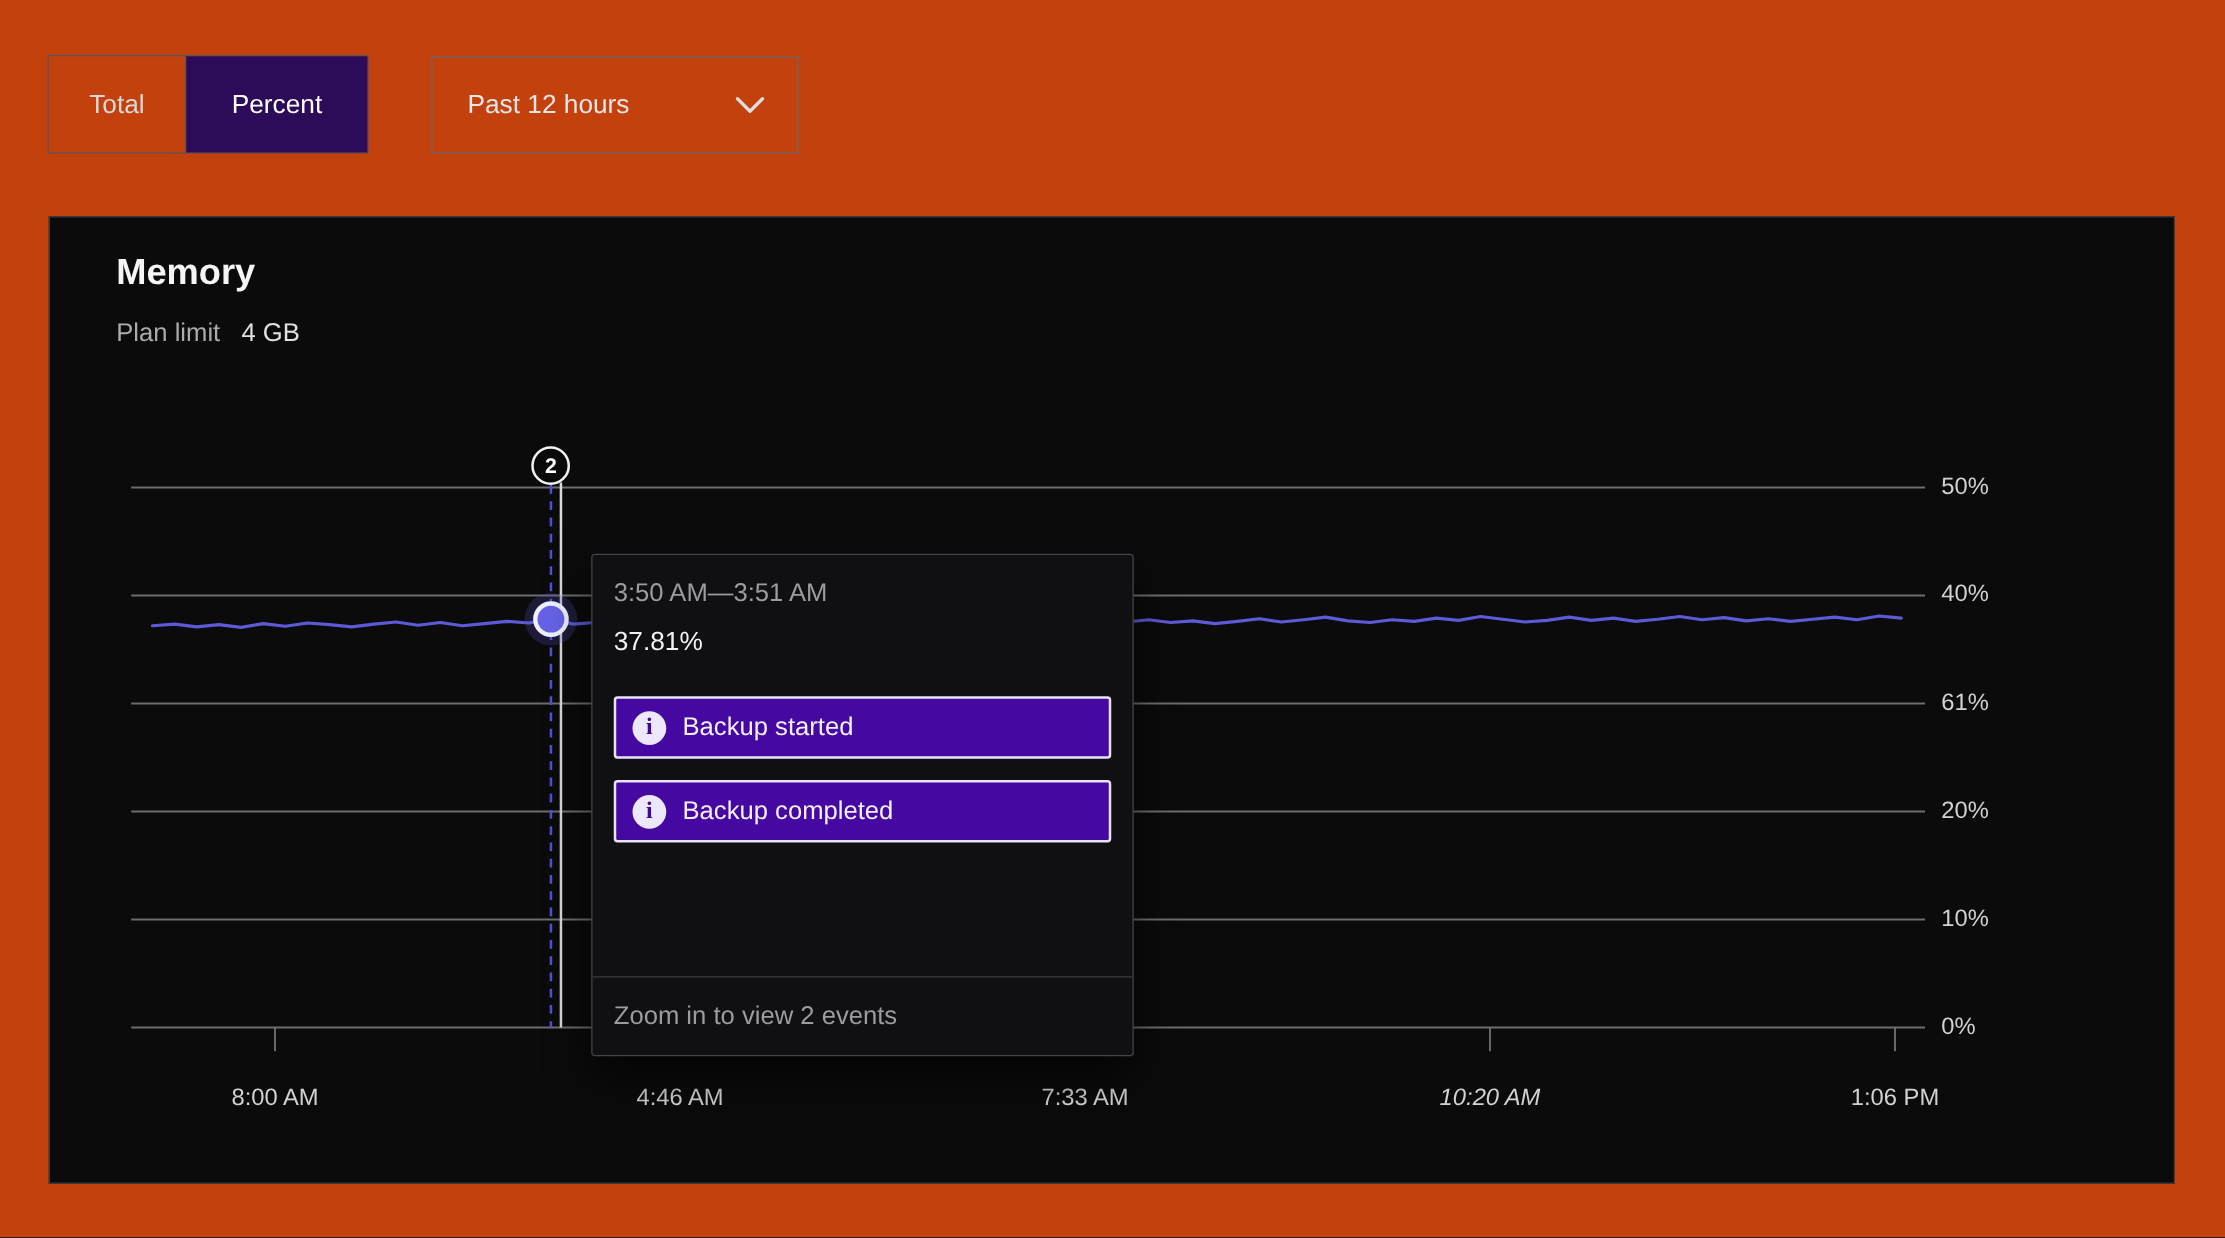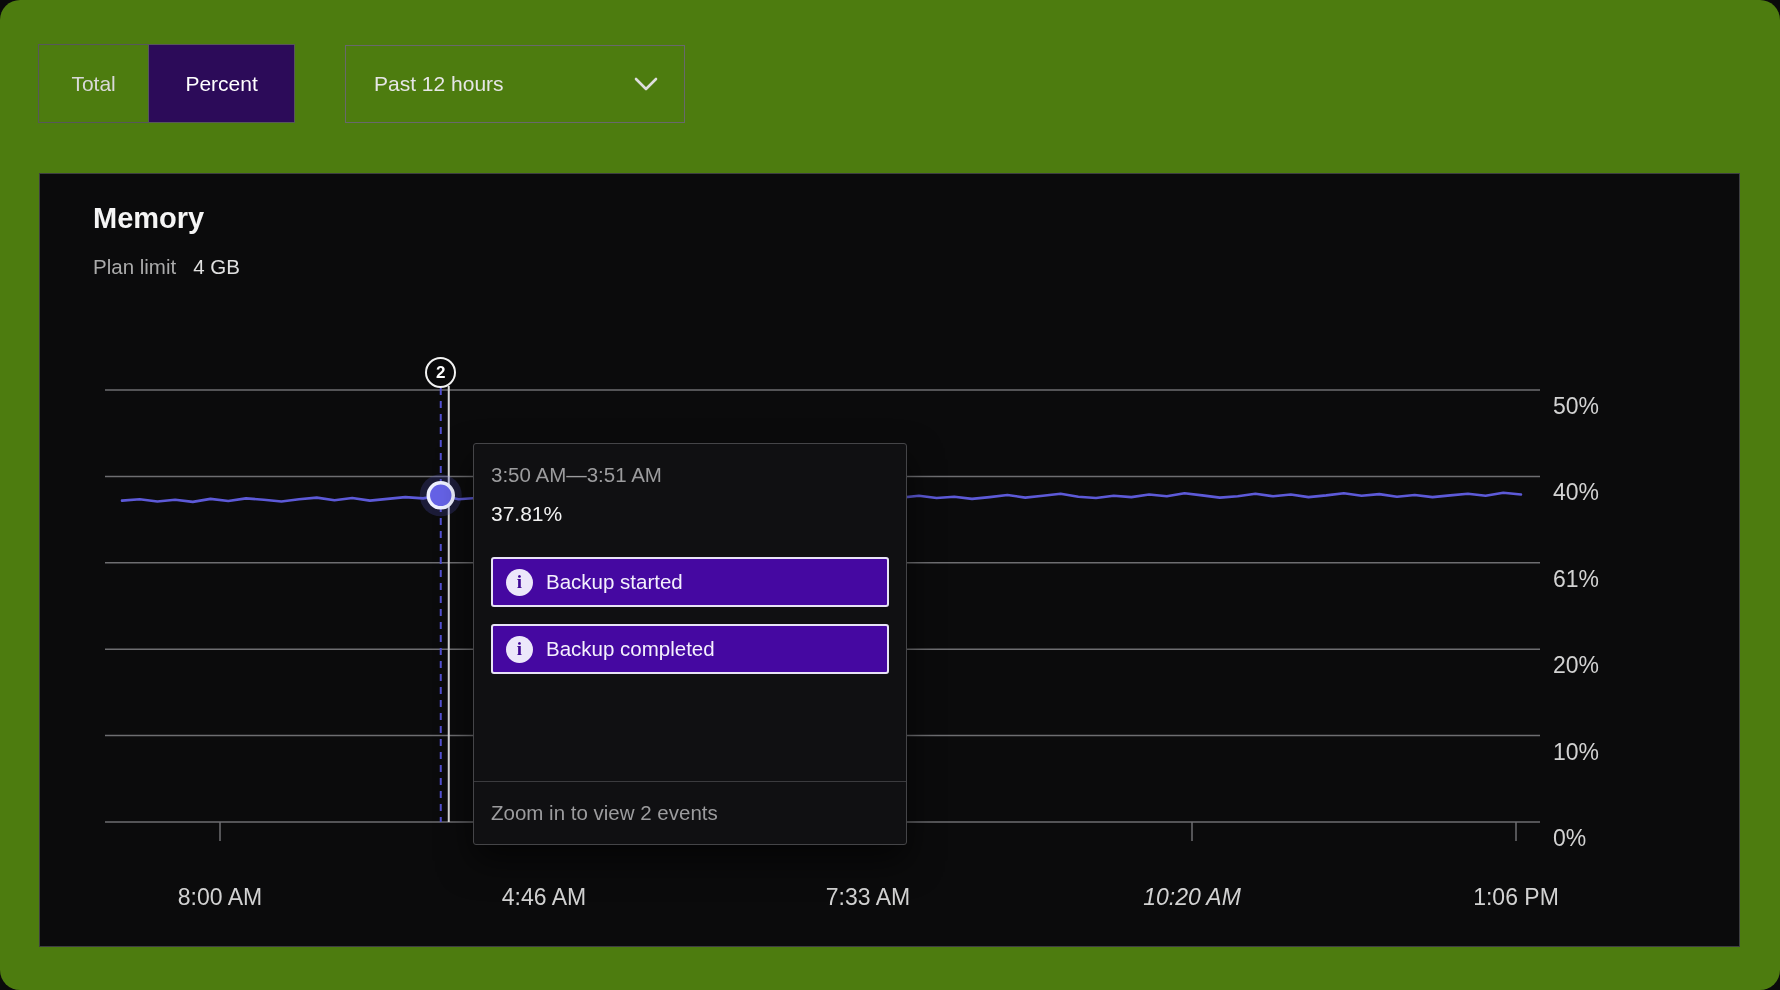--- a/index.html
+++ b/index.html
@@ -1,41 +1,41 @@
 <!DOCTYPE html>
 <html><head>
 <meta charset="utf-8">
 <style>
   html,body{margin:0;padding:0;background:#0a0a0b;}
   *{box-sizing:border-box;}
-  #app{position:relative;width:1780px;height:990px;background:#4d7c0f;
-       font-family:"Liberation Sans",sans-serif;overflow:hidden;border-radius:20px;}
+  #app{position:relative;width:1780px;height:990px;background:#c2410c;
+       font-family:"Liberation Sans",sans-serif;overflow:hidden;}
 
   
   .toggle-group{position:absolute;left:38px;top:44px;width:257px;height:79px;
     border:1px solid #57575b;display:flex;}
   .toggle-opt{height:100%;display:flex;align-items:center;justify-content:center;
     font-size:21px;color:#d9d9d9;cursor:pointer;}
   .toggle-opt.total{width:110px;}
   .toggle-opt.percent{width:147px;background:#2c0b59;color:#ffffff;border-left:1px solid #57575b;}
-  .select{position:absolute;left:345px;top:45px;width:340px;height:78px;
+  .select{position:absolute;left:345px;top:45px;width:294px;height:78px;
     border:1px solid #68686c;display:flex;align-items:center;
     padding:0 26px 0 28px;font-size:21px;color:#e6e6e6;cursor:pointer;}
   .select .chev{margin-left:auto;display:flex;align-items:center;}
 
   
   .card{position:absolute;left:39px;top:173px;width:1701px;height:774px;
     border:1px solid #3e3e41;background:#0b0b0c;}
   .card-title{position:absolute;left:53px;top:28px;font-size:29px;font-weight:bold;color:#f5f5f5;}
   .plan-row{position:absolute;left:53px;top:81px;font-size:20.5px;color:#ababab;}
   .plan-row .plan-value{color:#e0e0e0;margin-left:17px;}
 
   
   #chart-svg{position:absolute;left:0;top:0;z-index:1;pointer-events:none;}
-  .axis-label{position:absolute;font-size:23px;color:#d2d2d2;z-index:1;margin-top:16px;}
+  .axis-label{position:absolute;font-size:19px;color:#d2d2d2;z-index:1;}
   .y-label{left:1553px;transform:translateY(-50%);}
   .x-label{top:868px;transform:translateX(-50%);white-space:nowrap;}
 
   .event-count-marker{position:absolute;width:31px;height:31px;border-radius:50%;
     background:#0a0a0b;border:2px solid #f2f2f2;color:#ffffff;font-size:17px;font-weight:bold;
     display:flex;align-items:center;justify-content:center;z-index:2;cursor:pointer;}
 
   
   .tooltip{position:absolute;left:473px;top:443px;width:434px;height:402px;
     background:#101012;border:1px solid #454548;border-radius:3px;z-index:3;

